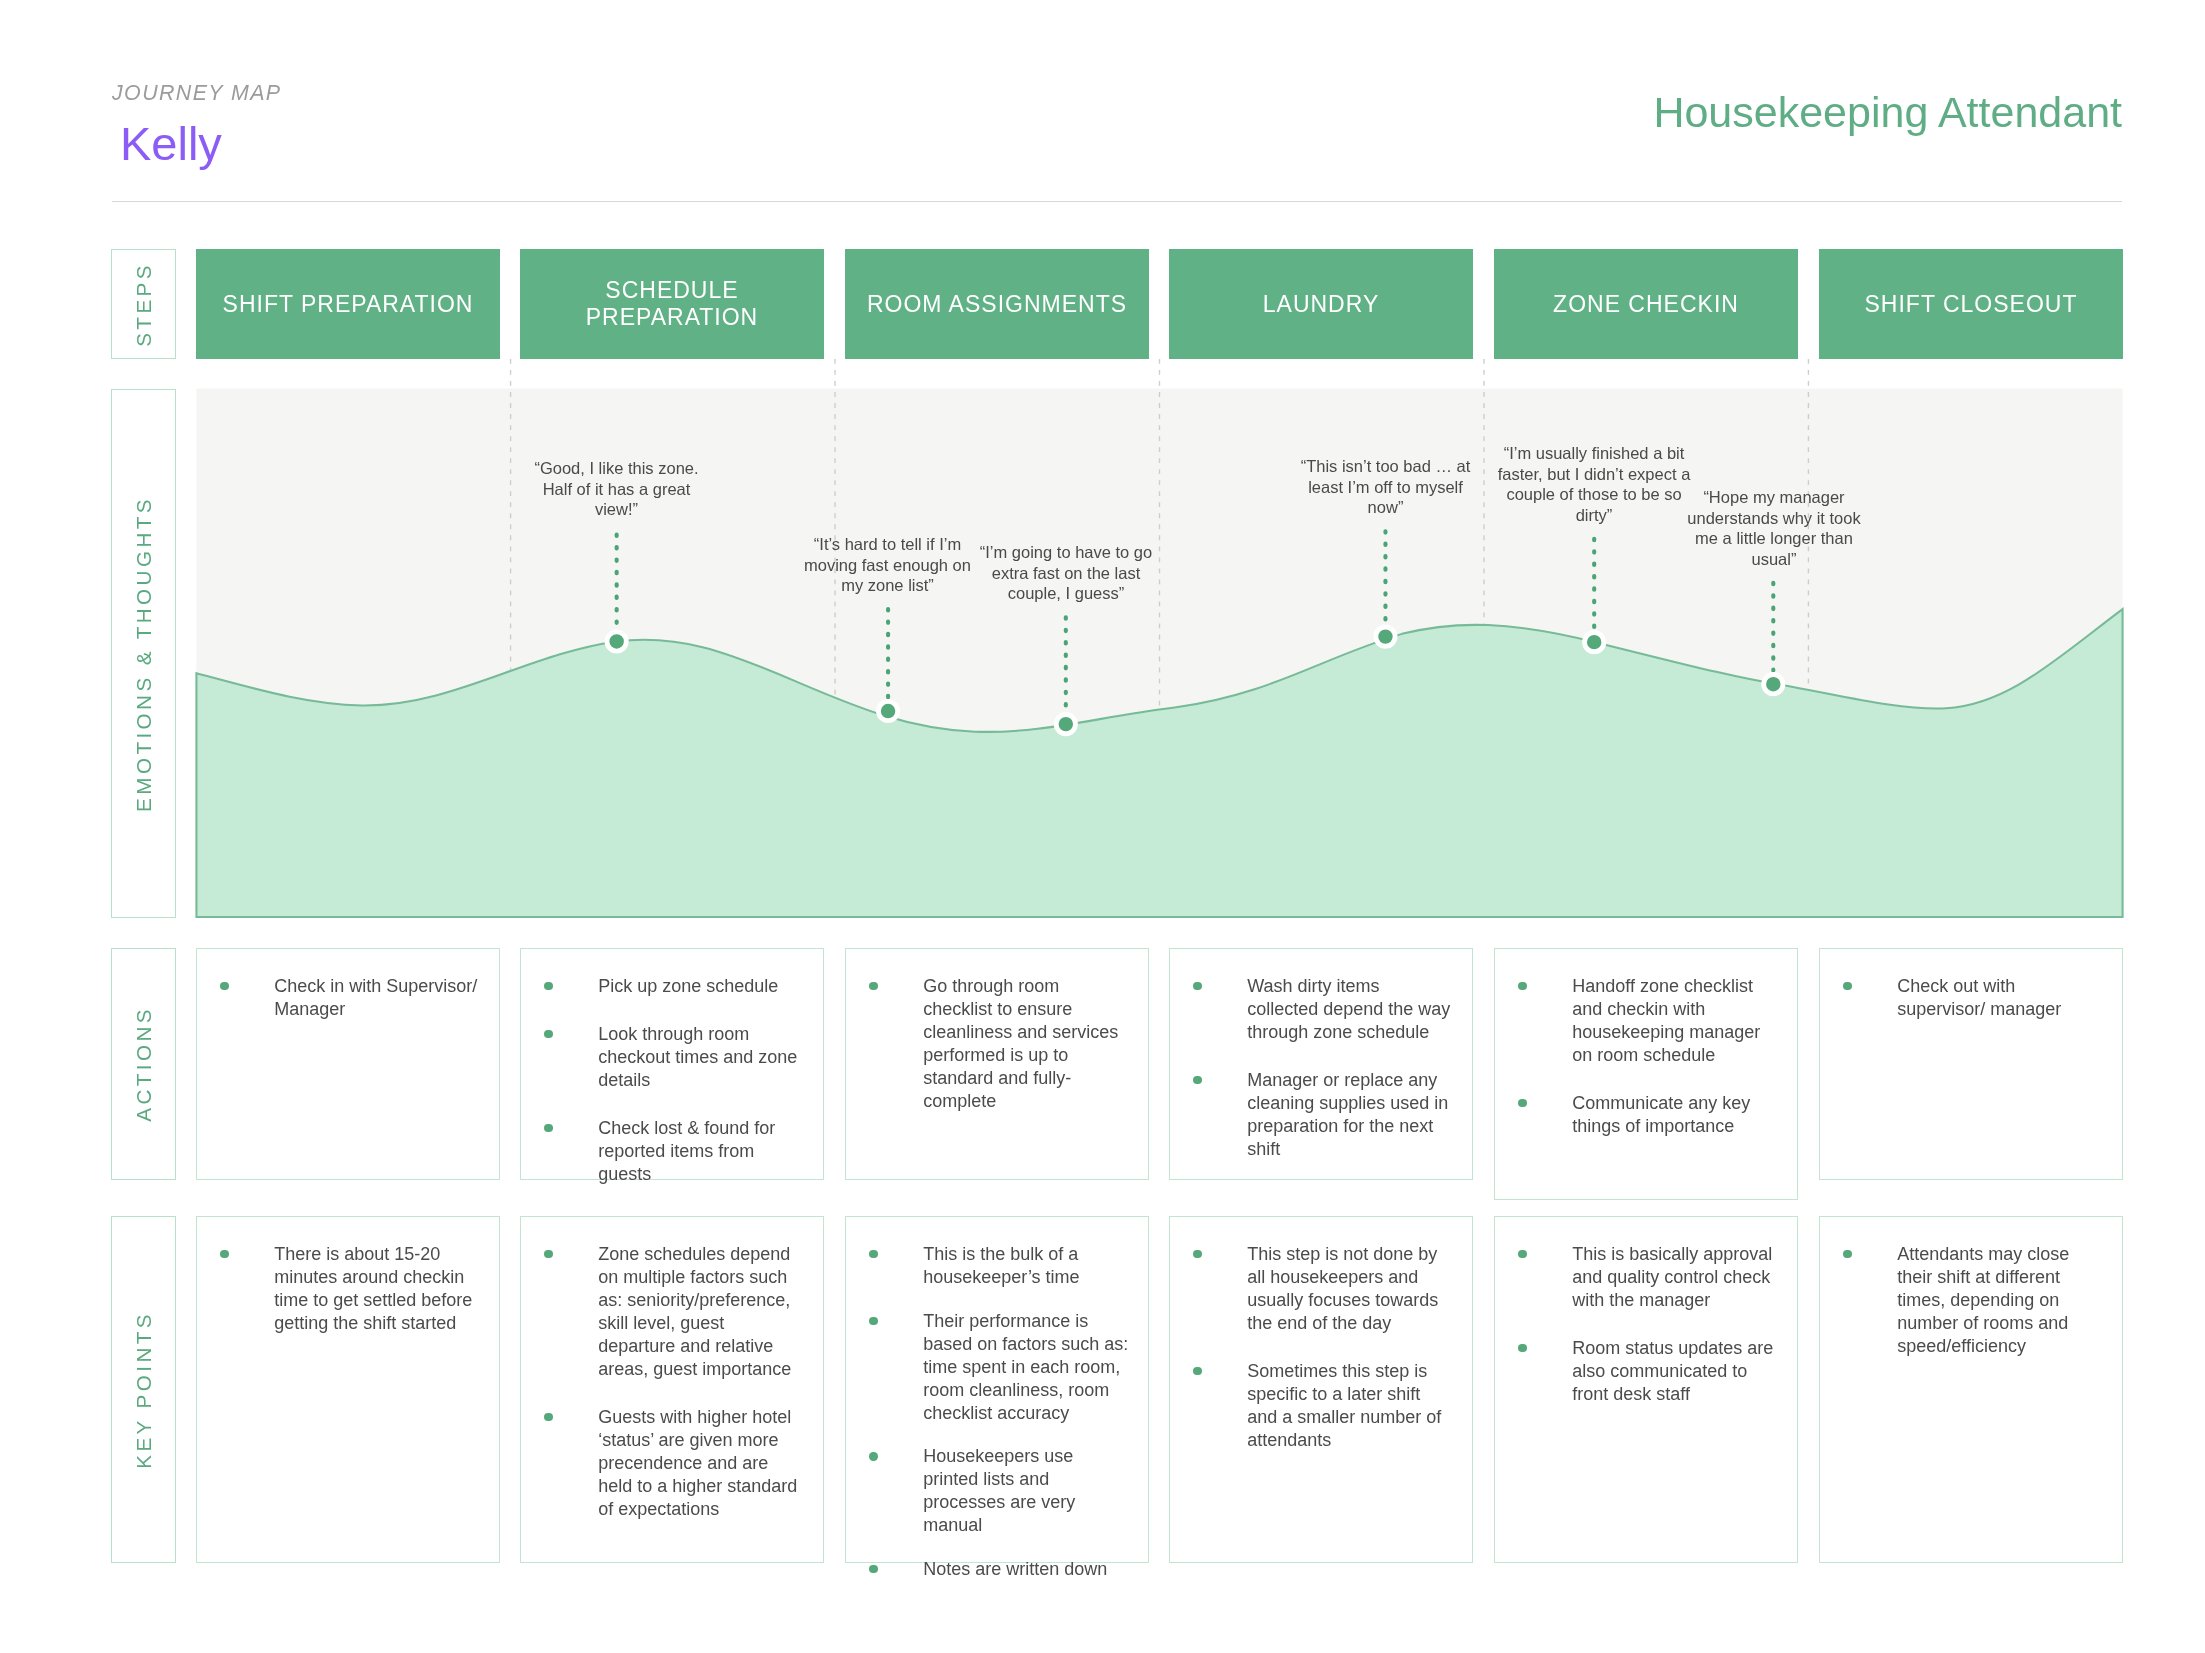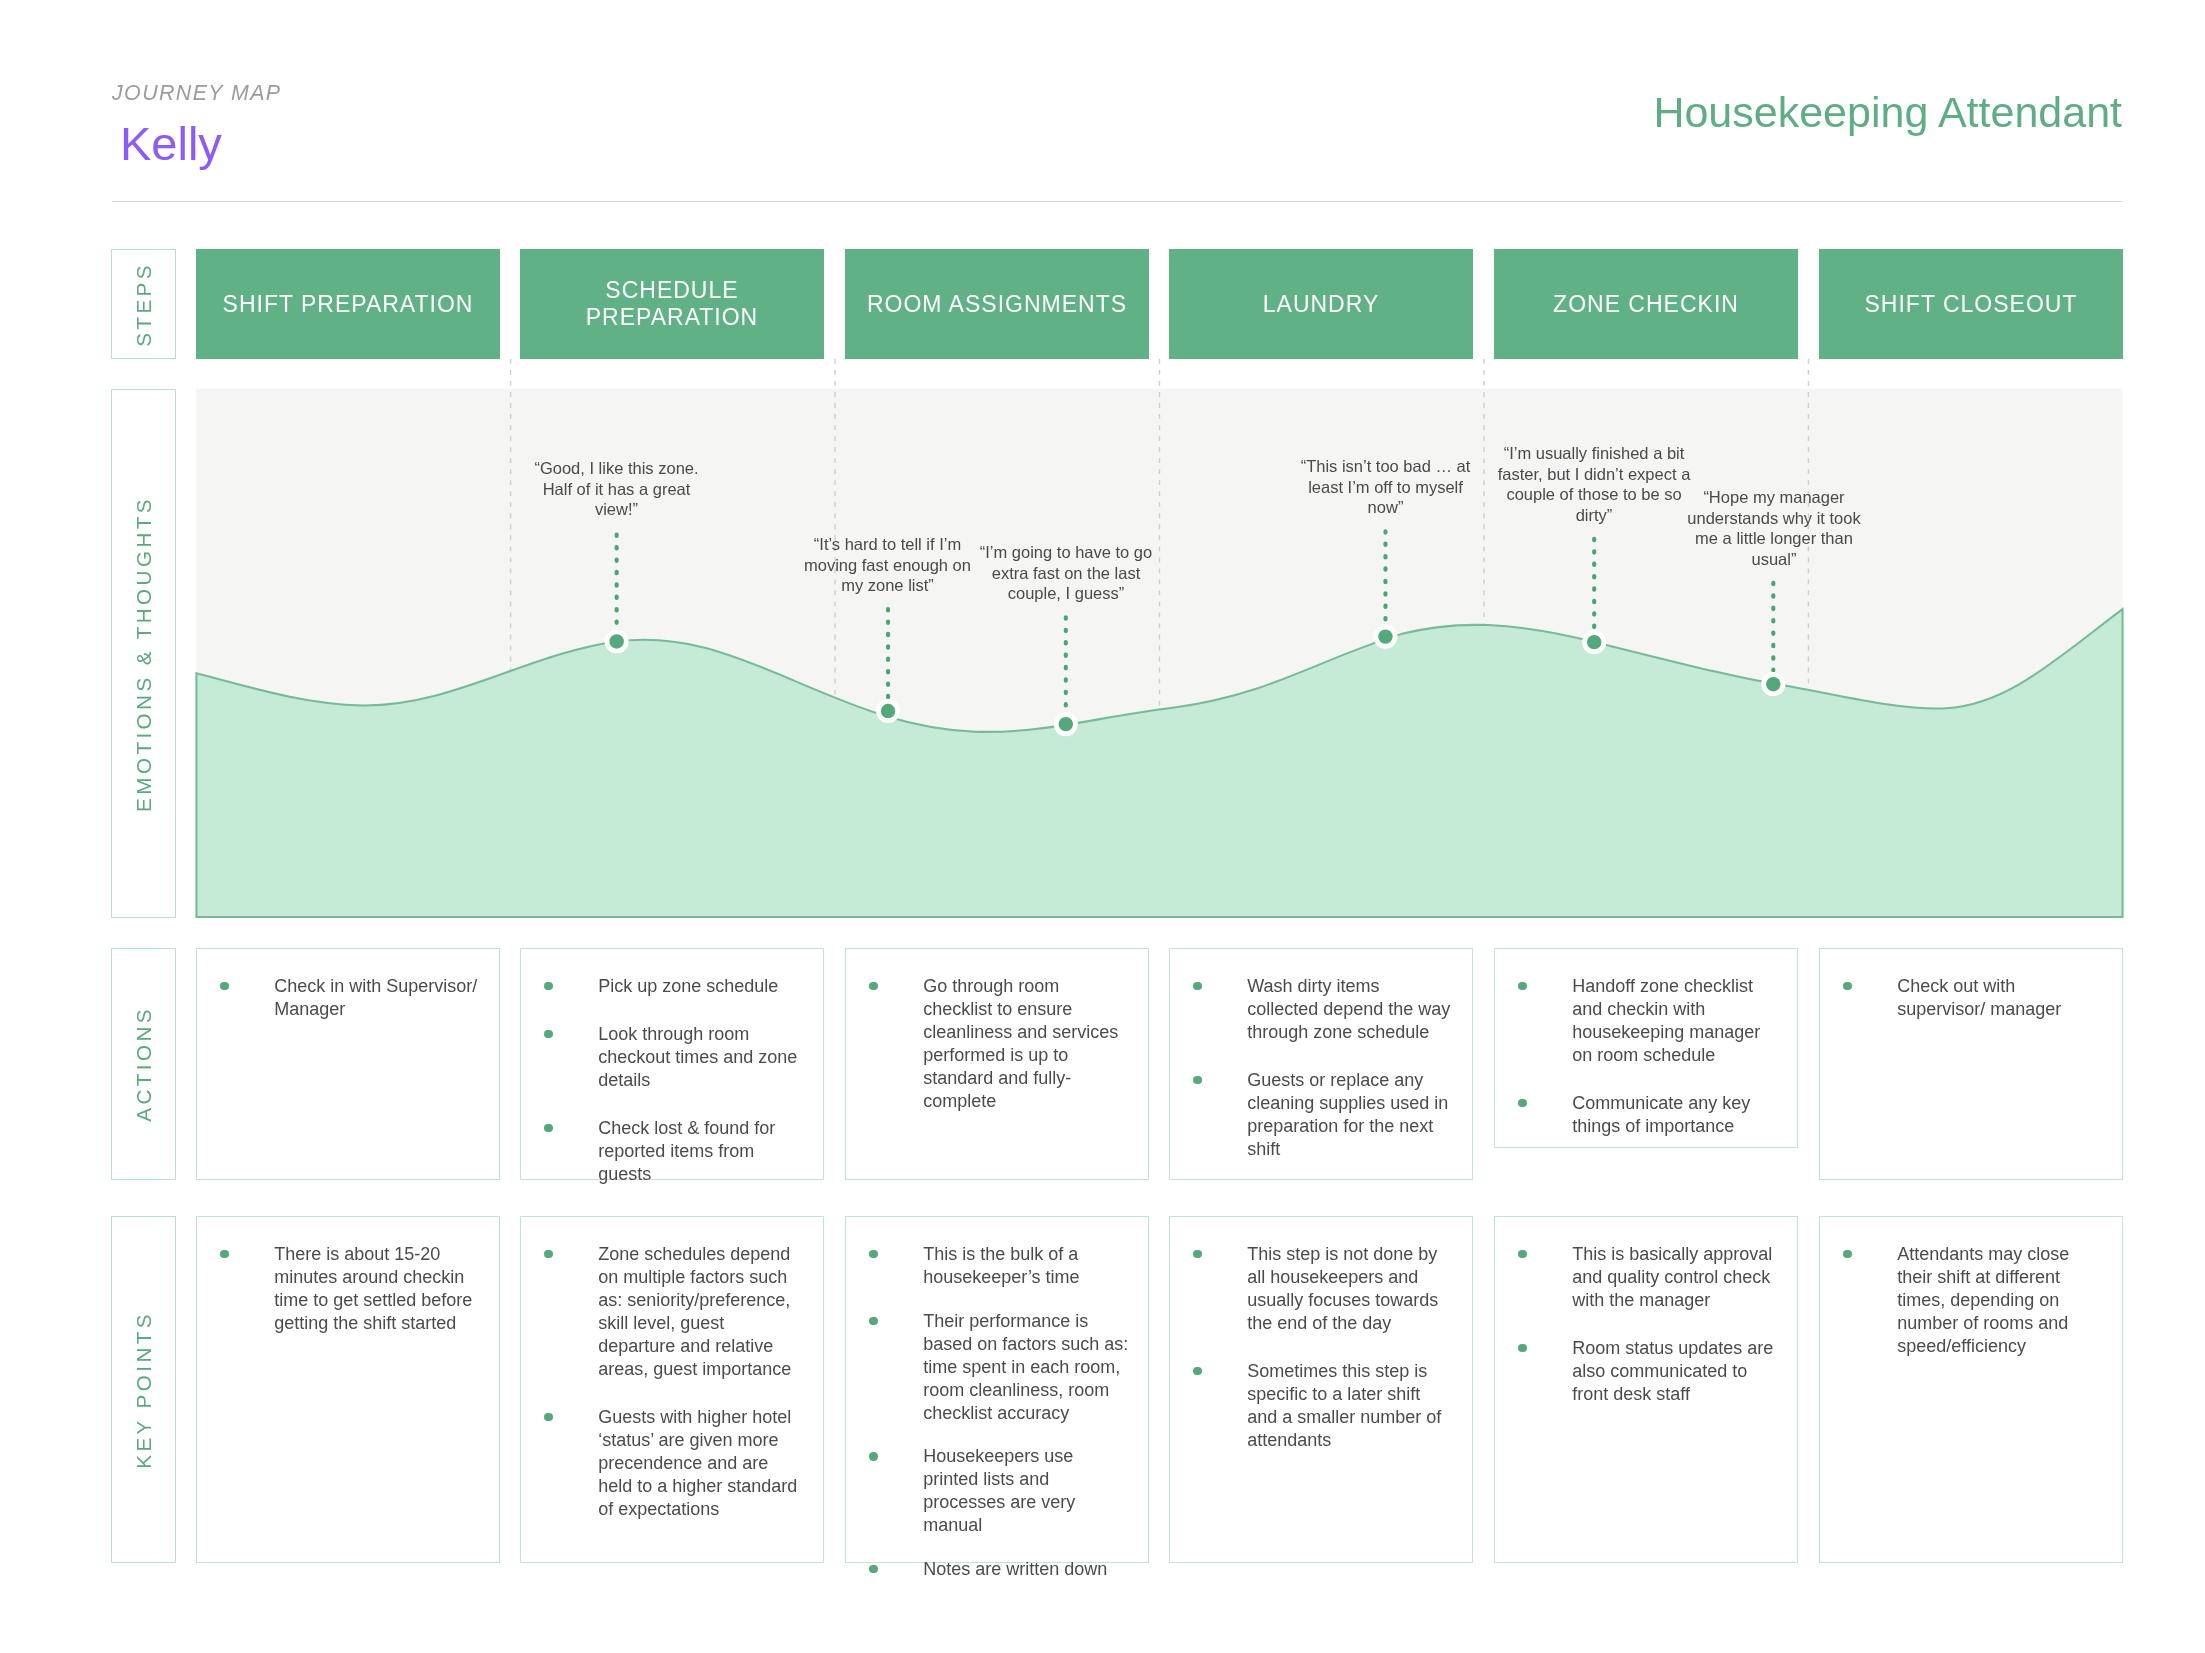--- a/index.html
+++ b/index.html
@@ -146,24 +146,24 @@
       <div class="bullet-text">Go through room checklist to ensure cleanliness and services performed is up to standard and fully-complete</div>
     </div>
   </div>
   <div class="cell" style="left:1169px;top:948px;height:232px;">
     <div class="bullet-item">
       <div class="bullet-dot"></div>
       <div class="bullet-text">Wash dirty items collected depend the way through zone schedule</div>
     </div>
     <div class="bullet-item">
       <div class="bullet-dot"></div>
-      <div class="bullet-text">Guests or replace any cleaning supplies used in preparation for the next shift</div>
-    </div>
-  </div>
-  <div class="cell" style="left:1494px;top:948px;height:200px;">
+      <div class="bullet-text">Manager or replace any cleaning supplies used in preparation for the next shift</div>
+    </div>
+  </div>
+  <div class="cell" style="left:1494px;top:948px;height:252px;">
     <div class="bullet-item">
       <div class="bullet-dot"></div>
       <div class="bullet-text">Handoff zone checklist and checkin with housekeeping manager on room schedule</div>
     </div>
     <div class="bullet-item">
       <div class="bullet-dot"></div>
       <div class="bullet-text">Communicate any key things of importance</div>
     </div>
   </div>
   <div class="cell" style="left:1819px;top:948px;height:232px;">

